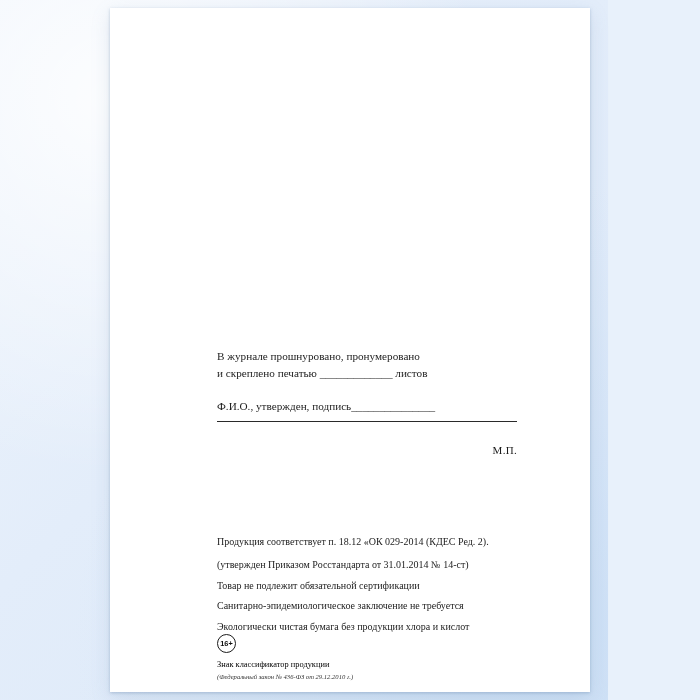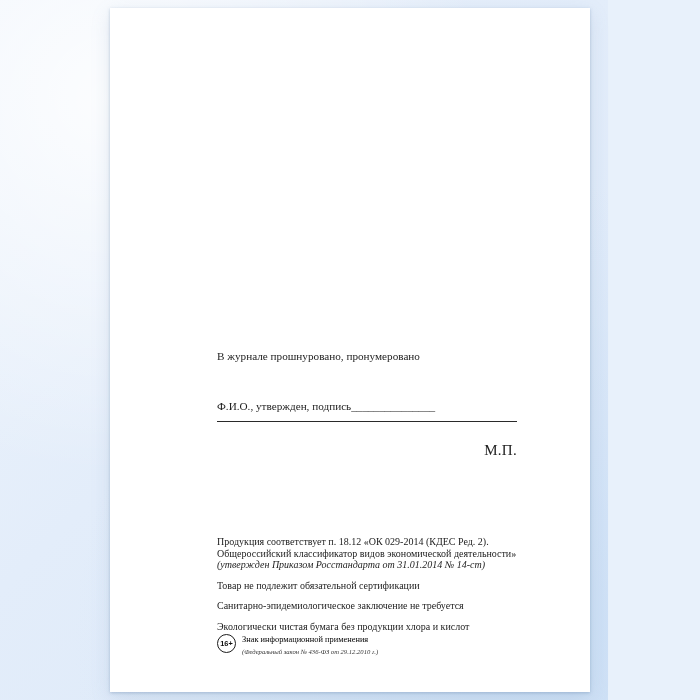--- a/index.html
+++ b/index.html
@@ -61,51 +61,51 @@
     border-bottom: 1px solid #2a2a2a;
     height: 1px;
     margin-top: 6px;
     margin-bottom: 2px;
   }
   .mp {
     display: block;
     text-align: right;
     width: 300px;
     margin-top: 20px;
-    font-size: 15px;
+    font-size: 11px;
     letter-spacing: 0.3px;
   }
 
   
   #legal-block {
     left: 107px;
     top: 528px;
     width: 340px;
     font-size: 10px;
     line-height: 11.5px;
     color: #222;
   }
   #legal-block p {
     margin: 0 0 9px 0;
   }
   #legal-block .tight {
     margin-bottom: 9px;
   }
   #legal-block .ital {
-    font-style: italic;
   }
 
   
   #age-row {
     position: absolute;
     left: 107px;
     top: 626px;
     display: flex;
     align-items: flex-start;
     gap: 6px;
+    flex-direction: column;
   }
   #age-badge {
     width: 17px;
     height: 17px;
     border: 1.1px solid #1c1c1c;
     border-radius: 50%;
     display: flex;
     align-items: center;
     justify-content: center;
     font-family: "Liberation Sans", sans-serif;
@@ -130,40 +130,40 @@
 </style>
 </head>
 <body>
 
 <div id="stage">
 
   <div id="page">
 
     <div class="block" id="mid-block">
       <span class="line">В журнале прошнуровано, пронумеровано</span><br>
-      <br>
+      <span class="line">и скреплено печатью _____________ листов</span><br>
       <br>
       <span class="line">Ф.И.О., утвержден, подпись_______________</span>
       <span class="rule"></span>
       <span class="mp">М.П.</span>
     </div>
 
     <div class="block" id="legal-block">
       <p class="tight">
         <span>Продукция соответствует п. 18.12 «ОК 029-2014 (КДЕС Ред. 2).</span><br>
-        <span>Общероссийский классификатор видов экономической деятельности»</span><br>
+        <br>
         <span class="ital">(утвержден Приказом Росстандарта от 31.01.2014 № 14-ст)</span>
       </p>
       <p>Товар не подлежит обязательной сертификации</p>
       <p>Санитарно-эпидемиологическое заключение не требуется</p>
       <p>Экологически чистая бумага без продукции хлора и кислот</p>
     </div>
 
     <div id="age-row">
       <div id="age-badge">16+</div>
       <div id="age-text">
-        <span>Знак информационной применения</span>
+        <span>Знак классификатор продукции</span>
         <span class="sub">(Федеральный закон № 436-ФЗ от 29.12.2010 г.)</span>
       </div>
     </div>
 
   </div>
 </div>
 
 </body></html>

